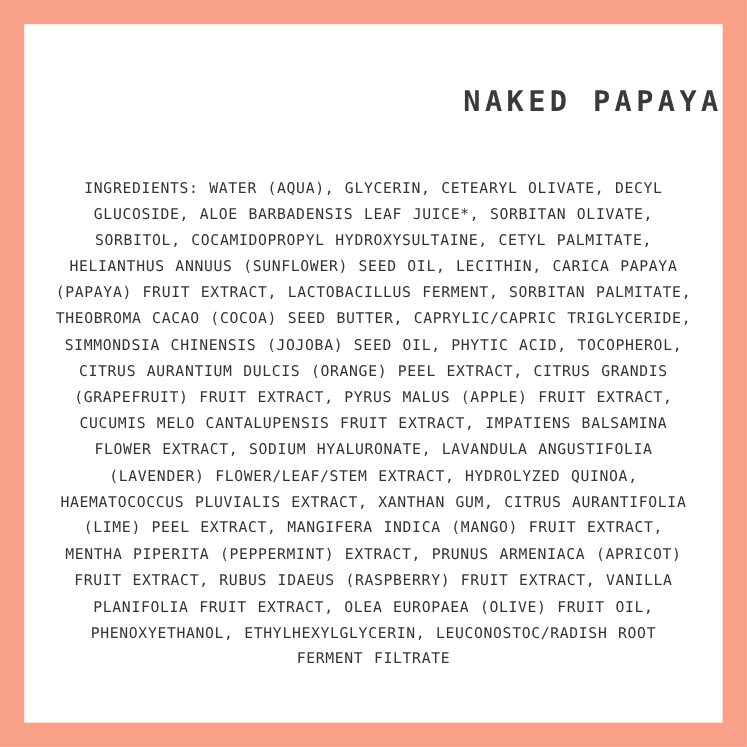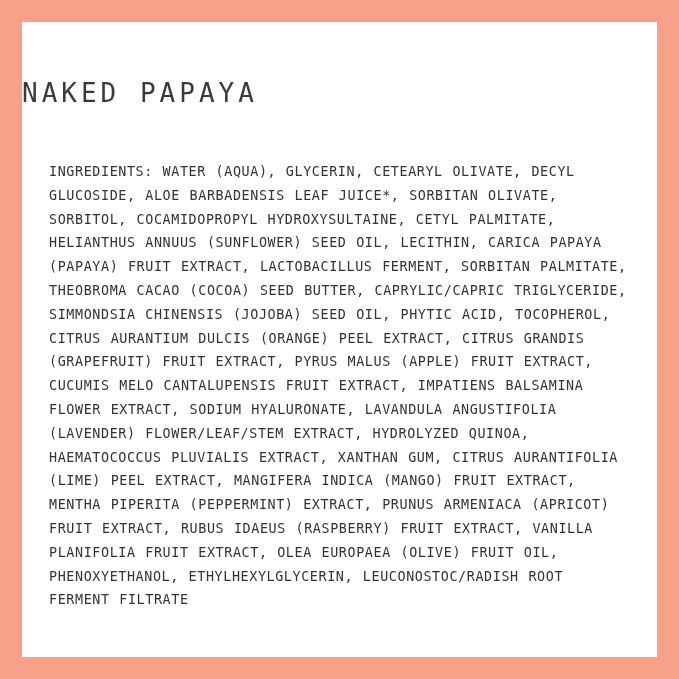--- a/index.html
+++ b/index.html
@@ -16,38 +16,38 @@
   .page {
     position: absolute;
     left: 22px;
     top: 22px;
     width: 635px;
     height: 635px;
     background: #ffffff;
     box-sizing: border-box;
   }
   .title {
-    text-align: left;
+    text-align: right;
     font-size: 26px;
     letter-spacing: 4px;
     color: #3a3a3a;
-    font-weight: 400;
+    font-weight: 700;
     margin-top: 56px;
     margin-bottom: 0;
     font-family: "DejaVu Sans Mono", monospace;
   }
   .ingredients {
     margin: 0;
     padding: 0 27px 0 27px;
     margin-top: 52px;
     font-size: 13.4px;
     line-height: 23.8px;
     letter-spacing: 0.6px;
     color: #333333;
-    text-align: left;
+    text-align: center;
     word-spacing: 1px;
     font-family: "DejaVu Sans Mono", monospace;
   }
 </style>
 </head>
 <body>
 
 <div class="page">
   <h1 class="title">NAKED PAPAYA</h1>
   <p class="ingredients">INGREDIENTS: WATER (AQUA), GLYCERIN, CETEARYL OLIVATE, DECYL GLUCOSIDE, ALOE BARBADENSIS LEAF JUICE*, SORBITAN OLIVATE, SORBITOL, COCAMIDOPROPYL HYDROXYSULTAINE, CETYL PALMITATE, HELIANTHUS ANNUUS (SUNFLOWER) SEED OIL, LECITHIN, CARICA PAPAYA (PAPAYA) FRUIT EXTRACT, LACTOBACILLUS FERMENT, SORBITAN PALMITATE, THEOBROMA CACAO (COCOA) SEED BUTTER, CAPRYLIC/CAPRIC TRIGLYCERIDE, SIMMONDSIA CHINENSIS (JOJOBA) SEED OIL, PHYTIC ACID, TOCOPHEROL, CITRUS AURANTIUM DULCIS (ORANGE) PEEL EXTRACT, CITRUS GRANDIS (GRAPEFRUIT) FRUIT EXTRACT, PYRUS MALUS (APPLE) FRUIT EXTRACT, CUCUMIS MELO CANTALUPENSIS FRUIT EXTRACT, IMPATIENS BALSAMINA FLOWER EXTRACT, SODIUM HYALURONATE, LAVANDULA ANGUSTIFOLIA (LAVENDER) FLOWER/LEAF/STEM EXTRACT, HYDROLYZED QUINOA, HAEMATOCOCCUS PLUVIALIS EXTRACT, XANTHAN GUM, CITRUS AURANTIFOLIA (LIME) PEEL EXTRACT, MANGIFERA INDICA (MANGO) FRUIT EXTRACT, MENTHA PIPERITA (PEPPERMINT) EXTRACT, PRUNUS ARMENIACA (APRICOT) FRUIT EXTRACT, RUBUS IDAEUS (RASPBERRY) FRUIT EXTRACT, VANILLA PLANIFOLIA FRUIT EXTRACT, OLEA EUROPAEA (OLIVE) FRUIT OIL, PHENOXYETHANOL, ETHYLHEXYLGLYCERIN, LEUCONOSTOC/RADISH ROOT FERMENT FILTRATE</p>

